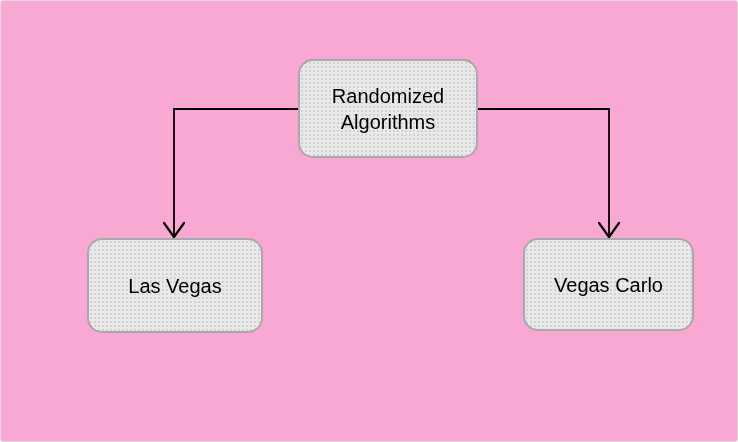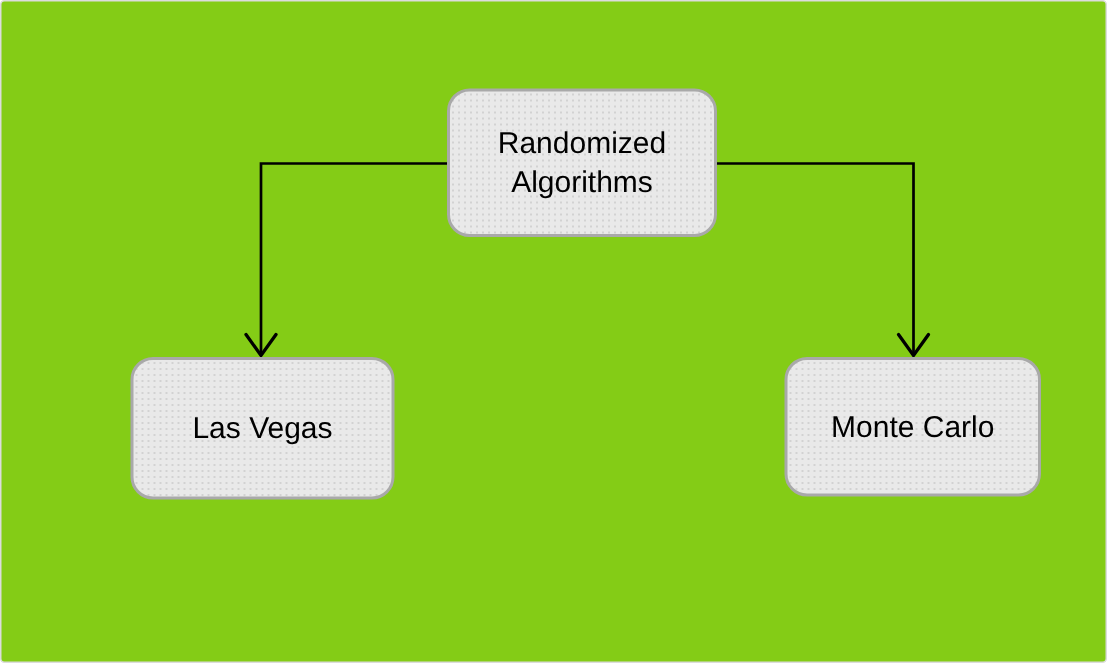--- a/index.html
+++ b/index.html
@@ -5,21 +5,21 @@
   html, body {
     margin: 0;
     padding: 0;
     background: #ffffff;
     font-family: "Liberation Sans", sans-serif;
   }
   .canvas {
     position: relative;
     width: 736px;
     height: 440px;
-    background: #84cc16;
+    background: #f9a8d4;
     border: 1px solid #dcdcdc;
     border-radius: 3px;
     overflow: hidden;
   }
   .connectors {
     position: absolute;
     left: 0;
     top: 0;
     width: 738px;
     height: 442px;
@@ -85,16 +85,16 @@
 
   <div class="node node-root">
     <span class="node-label">Randomized Algorithms</span>
   </div>
 
   <div class="node node-left">
     <span class="node-label">Las Vegas</span>
   </div>
 
   <div class="node node-right">
-    <span class="node-label">Monte Carlo</span>
+    <span class="node-label">Vegas Carlo</span>
   </div>
 
 </div>
 
 </body></html>

